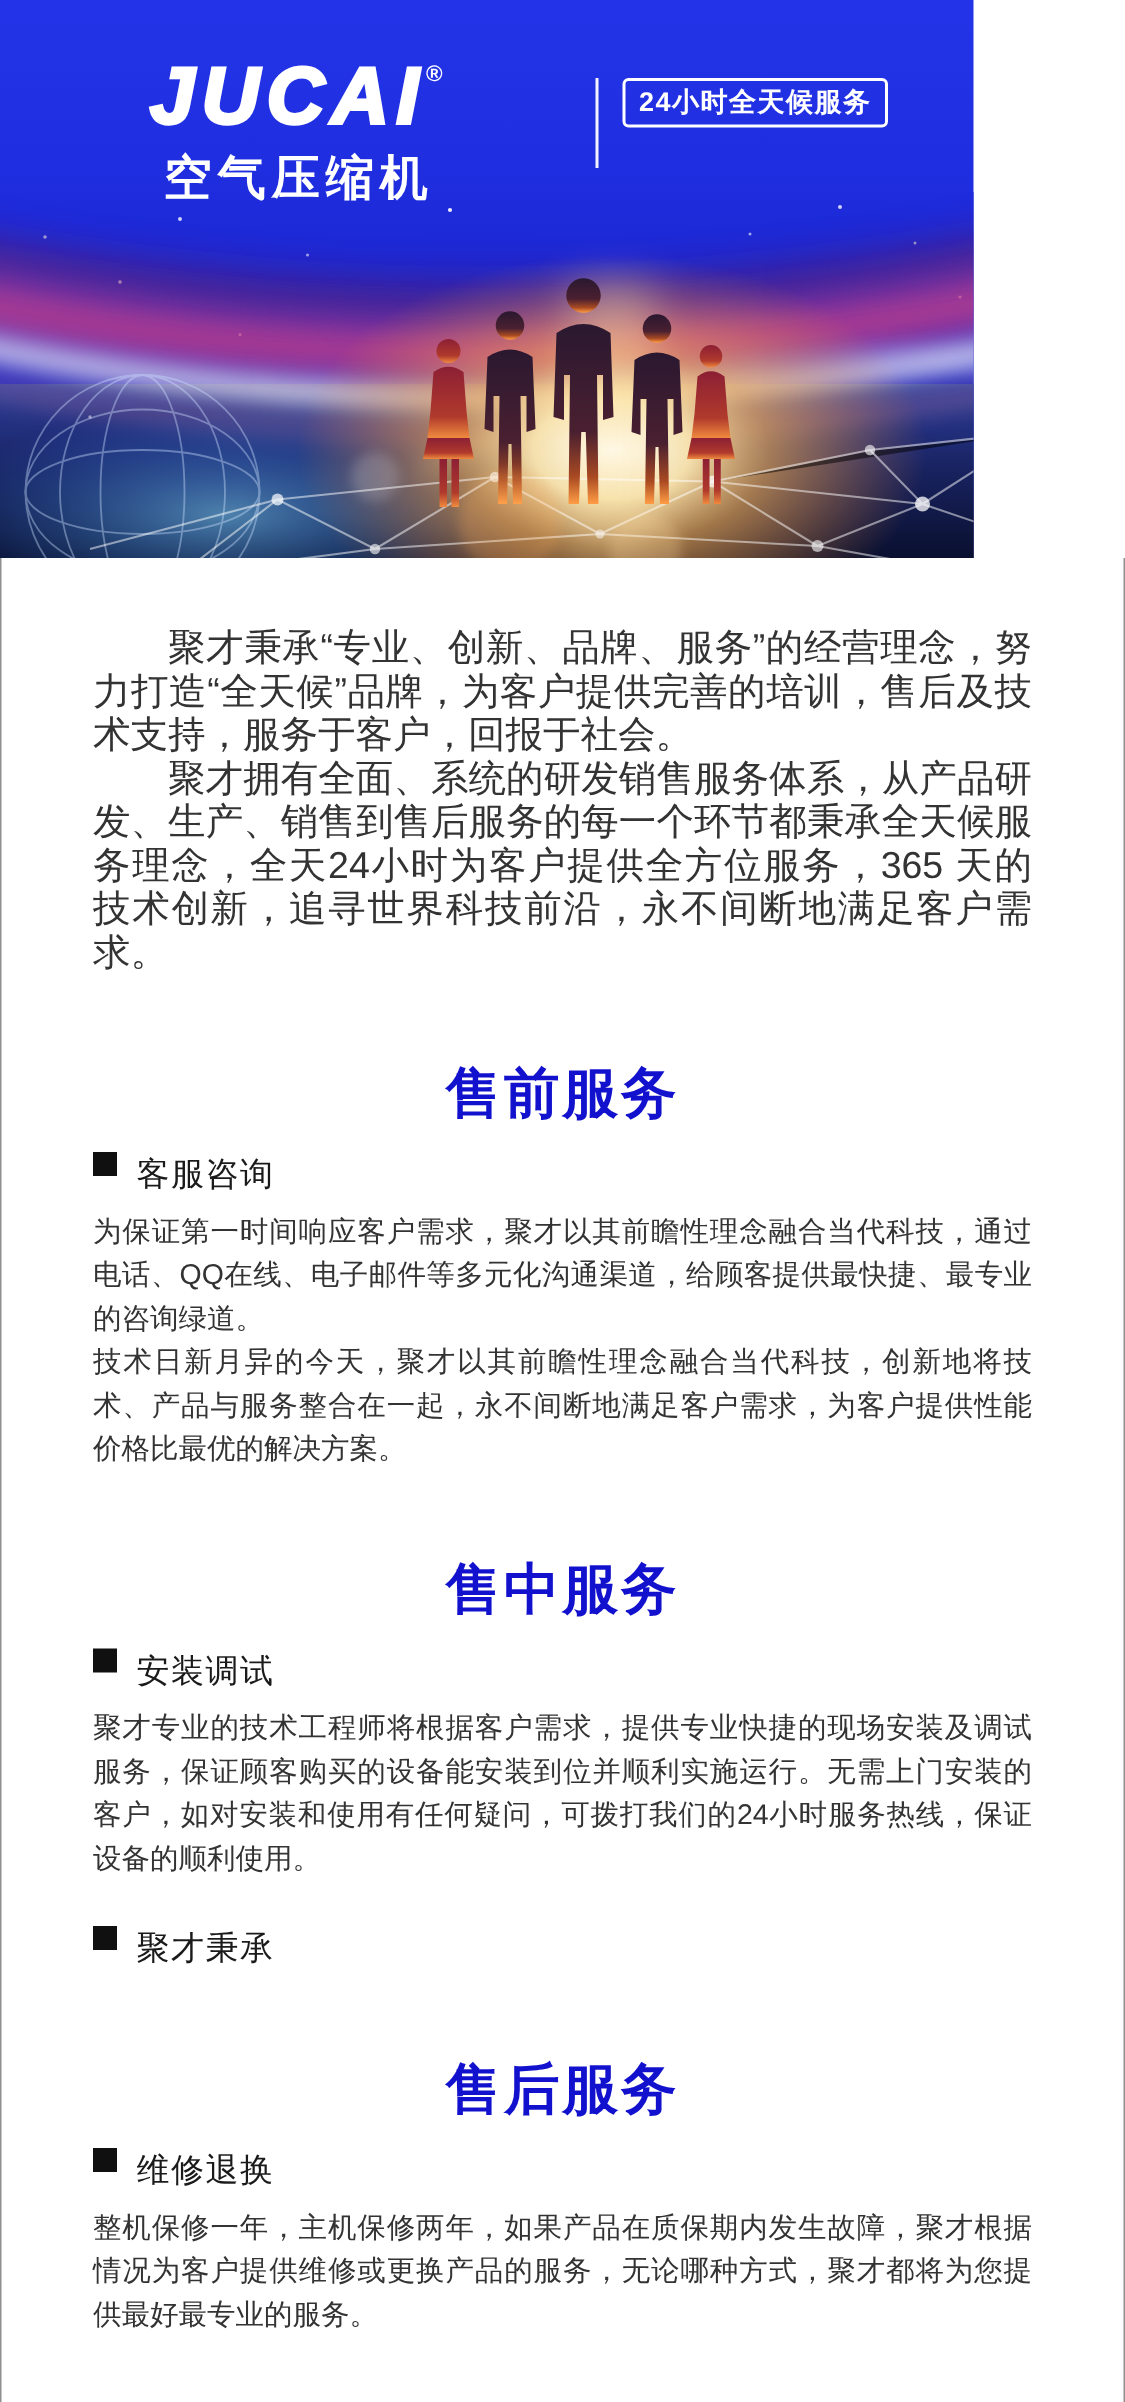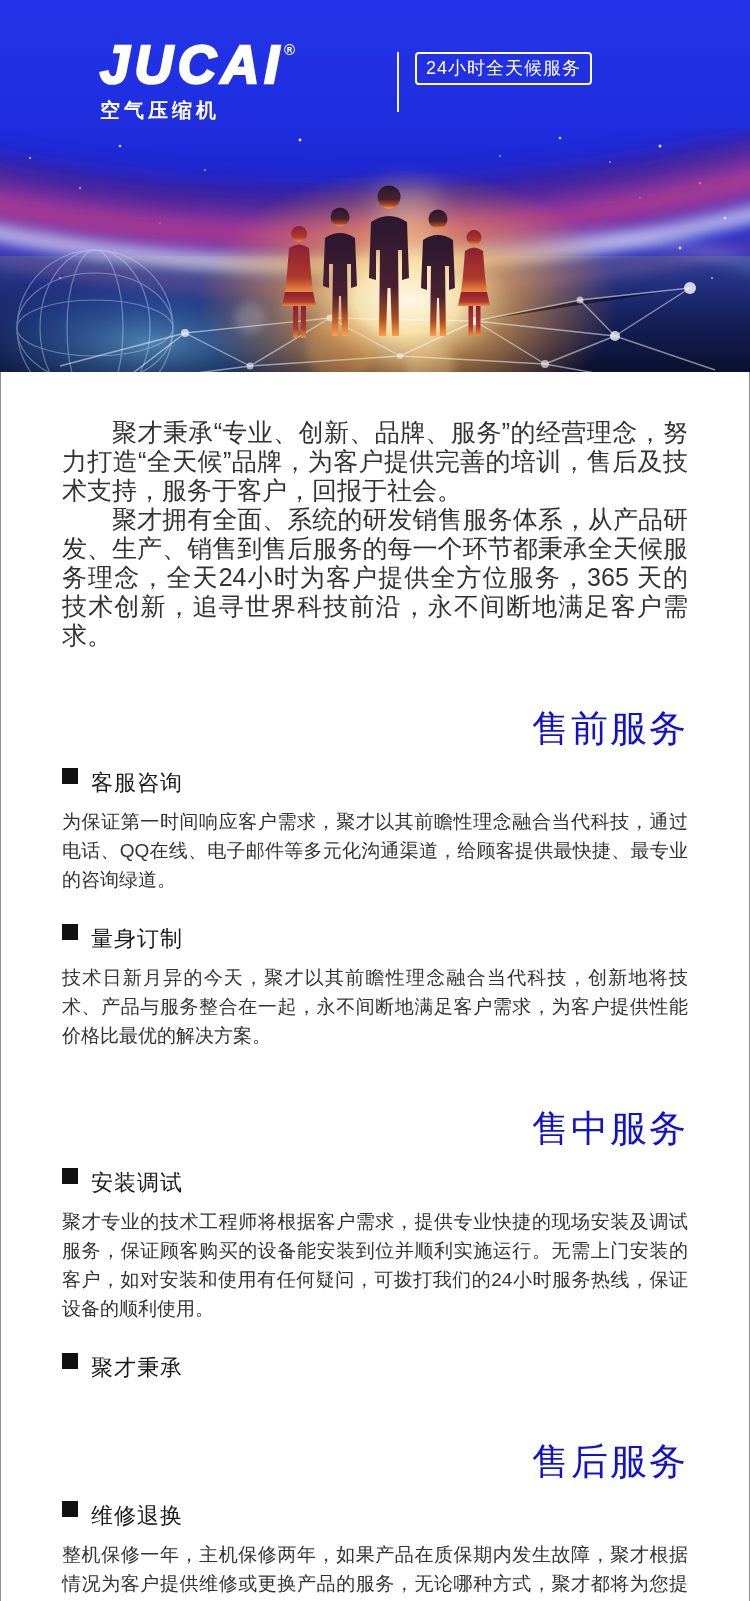--- a/index.html
+++ b/index.html
@@ -1,58 +1,58 @@
 <!DOCTYPE html>
 <html><head>
 <meta charset="utf-8">
 <style>
   * { margin:0; padding:0; box-sizing:border-box; }
   body { background:#ffffff; font-family:"Liberation Sans", sans-serif; }
   .page { width:750px; margin:0 auto; background:#fff; }
 
   
   .banner{
-    position:relative; width:750px; height:372px; overflow:hidden;
+    position:relative; width:649px; height:372px; overflow:hidden;
     background:linear-gradient(180deg,#2334e8 0%,#1e2cdd 38%,#1a25c9 52%,#101a77 100%);
   }
   .hero-svg{ position:absolute; left:0; top:128px; width:750px; height:244px; display:block; }
 
   .brand{ position:absolute; left:100px; top:38px; color:#fff; }
   .brand-main{
     font-size:53px; font-weight:900; font-style:italic; letter-spacing:5px;
     -webkit-text-stroke:2.5px #ffffff; line-height:1; white-space:nowrap;
   }
   .brand-reg{ font-size:15px; font-style:normal; -webkit-text-stroke:0; vertical-align:28px; letter-spacing:0; }
   .brand-sub{
-    font-size:20px; font-weight:bold; letter-spacing:4px;
+    text-align:right; font-size:32px; font-weight:bold; letter-spacing:4px;
     margin-top:6px; padding-right:6px; white-space:nowrap;
   }
   .header-divider{
     position:absolute; left:397px; top:52px; width:2px; height:60px;
     background:rgba(255,255,255,.95);
   }
   .header-right{ position:absolute; left:415px; top:52px; color:#fff; }
   .badge{
     display:inline-block; border:2px solid #fff; border-radius:4px;
-    padding:2px 9px 3px; font-size:18px; font-weight:400; letter-spacing:1px;
+    padding:2px 9px 3px; font-size:18px; font-weight:700; letter-spacing:1px;
   }
   .tagline{ font-size:28px; font-weight:bold; letter-spacing:2px; margin-top:7px; white-space:nowrap; }
 
   
   .content{
     width:750px; min-height:1229px; background:#fff;
     border:1px solid #8f8f8f; border-top:none;
     padding:46px 61px 110px;
     color:#333;
   }
   .intro p{
     font-size:25px; line-height:29px; color:#333; text-indent:2em; text-align:justify;
   }
   .section-title{
-    font-size:37px; font-weight:400; color:#1211cd; text-align:right;
+    font-size:37px; font-weight:700; color:#1211cd; text-align:center;
     letter-spacing:2px; margin:54px 0 10px;
   }
   .subhead{
     display:flex; align-items:flex-start; margin:30px 0 9px; 
   }
   .subhead .sq{
     width:16px; height:16px; background:#101010; flex:0 0 auto; margin-right:13px;
   }
   .subhead .subhead-label{ font-size:22px; color:#1a1a1a; letter-spacing:1px; }
   .item-body{ font-size:19px; line-height:29px; color:#333; text-align:justify; }
@@ -234,24 +234,20 @@
 
     <div class="section-block">
       <h2 class="section-title">售前服务</h2>
 
       <div class="subhead">
         <span class="sq"></span>
         <span class="subhead-label">客服咨询</span>
       </div>
       <p class="item-body">为保证第一时间响应客户需求，聚才以其前瞻性理念融合当代科技，通过电话、QQ在线、电子邮件等多元化沟通渠道，给顾客提供最快捷、最专业的咨询绿道。</p>
 
-      <div class="subhead">
-        <span class="sq"></span>
-        <span class="subhead-label">量身订制</span>
-      </div>
       <p class="item-body">技术日新月异的今天，聚才以其前瞻性理念融合当代科技，创新地将技术、产品与服务整合在一起，永不间断地满足客户需求，为客户提供性能价格比最优的解决方案。</p>
     </div>
 
     <div class="section-block">
       <h2 class="section-title">售中服务</h2>
 
       <div class="subhead">
         <span class="sq"></span>
         <span class="subhead-label">安装调试</span>
       </div>

